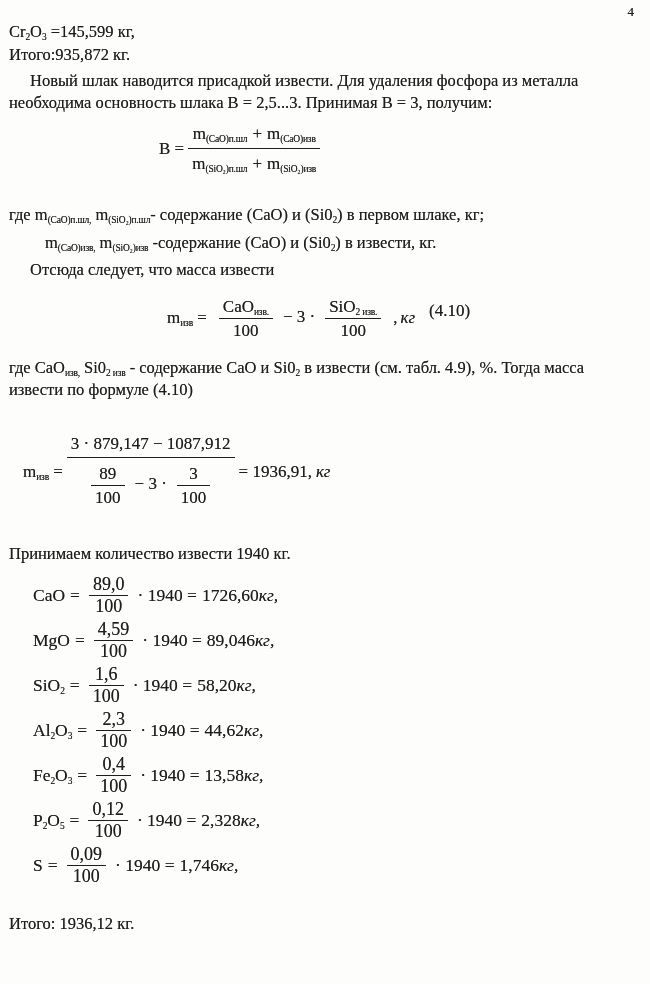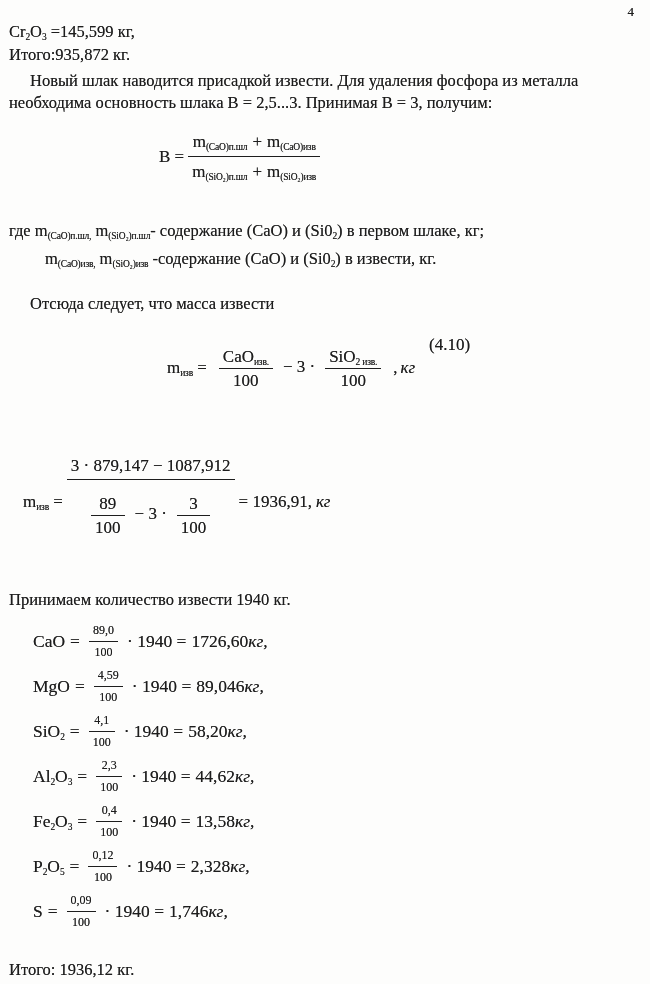--- a/index.html
+++ b/index.html
@@ -20,41 +20,41 @@
   .para{ text-indent:21px; line-height:22px; }
   .where{ line-height:28px; }
   .indent24{ margin-left:24px; }
   .indent36{ margin-left:36px; }
   sub{ font-size:9.5px; line-height:0; vertical-align:-3px; letter-spacing:-0.2px; }
   
   .frac{ display:inline-block; vertical-align:middle; text-align:center; }
   .frac > .num{ display:block; padding:0 4px 1px; border-bottom:1.3px solid #1d1d1d; }
   .frac > .den{ display:block; padding:1px 4px 0; }
   .formula-row{ display:flex; align-items:center; font-size:17px; }
-  .formula-row .frac{ margin:12px 4px; }
+  .formula-row .frac{ margin:4px 4px; }
   .op{ padding:0 5px; }
   .it{ font-style:italic; }
   .f-tag{ align-self:flex-start; margin-left:14px; margin-top:14px; }
   
   .fb{ margin:2px 0 20px 150px; }
   .fb .num,.fb .den{ line-height:27px; }
   .f410{ margin:6px 0 8px 158px; }
   .f410 > .frac > .num{ line-height:26px; }
   .f410 .den .frac .num, .f410 .den .frac .den,
   .fcalc .den .frac .num, .fcalc .den .frac .den{ line-height:21px; }
   .fcalc{ margin:26px 0 0 14px; }
   .fcalc > .frac > .num{ line-height:25px; }
   .inner-mid{ padding:0 6px; }
   
   .chem-list{ margin:8px 0 0 24px; }
   .chem-eq{ height:45px; display:flex; align-items:center; font-size:17.5px; }
-  .chem-eq .frac{ font-size:12px; margin:0 4px; }
+  .chem-eq .frac{ font-size:18px; margin:0 4px; }
   .chem-eq .frac .num,.chem-eq .frac .den{ line-height:19px; }
   .total-line{ margin-top:24px; }
-  .mt4{margin-top:4px;} .mt2{margin-top:20px;}
+  .mt4{margin-top:4px;} .mt2{margin-top:2px;}
   .mt26{margin-top:26px;}
   .where3{ line-height:22px; margin-top:8px; }
 </style>
 </head>
 <body>
 
 <div class="page">
 
   <div class="pgnum">4</div>
 
@@ -82,20 +82,21 @@
     <span class="frac">
       <span class="den">
         <span class="frac"><span class="num"><span>CaO</span><sub>изв.</sub></span><span class="den">100</span></span><span class="inner-mid">− 3 ·</span><span class="frac"><span class="num"><span>SiO</span><sub>2 изв.</sub></span><span class="den">100</span></span>
       </span>
     </span>
     <span>,</span>
       <span class="it" style="margin-left:3px">кг</span>
     <span class="f-tag">(4.10)</span>
   </div>
 
+  <p class="where3"><span><span>где CaO</span><sub>изв,</sub><span> Si0</span><sub>2 изв</sub><span> - содержание CaO и Si0</span><sub>2</sub><span> в извести (см. табл. 4.9), %. Тогда масса</span></span><br><span>извести по формуле (4.10)</span></p>
 
   <div class="formula-row fcalc">
     <span><span>m</span><sub>изв</sub> <span>=</span></span>
     <span class="frac">
       <span class="num">3 · 879,147 − 1087,912</span>
       <span class="den">
         <span class="frac"><span class="num">89</span><span class="den">100</span></span><span class="inner-mid">− 3 ·</span><span class="frac"><span class="num">3</span><span class="den">100</span></span>
       </span>
     </span>
     <span>= 1936,91,</span>
@@ -127,21 +128,21 @@
         </span>
       <span class="op">· 1940 =</span>
       <span>89,046</span>
         <span class="it">кг,</span>
     </div>
 
     <div class="chem-eq">
       <span><span>SiO</span><sub>2</sub></span>
       <span class="op">=</span>
       <span class="frac">
-          <span class="num">4,1</span>
+          <span class="num">1,6</span>
           <span class="den">100</span>
         </span>
       <span class="op">· 1940 =</span>
       <span>58,20</span>
         <span class="it">кг,</span>
     </div>
 
     <div class="chem-eq">
       <span><span>Al</span><sub>2</sub><span>O</span><sub>3</sub></span>
       <span class="op">=</span>

